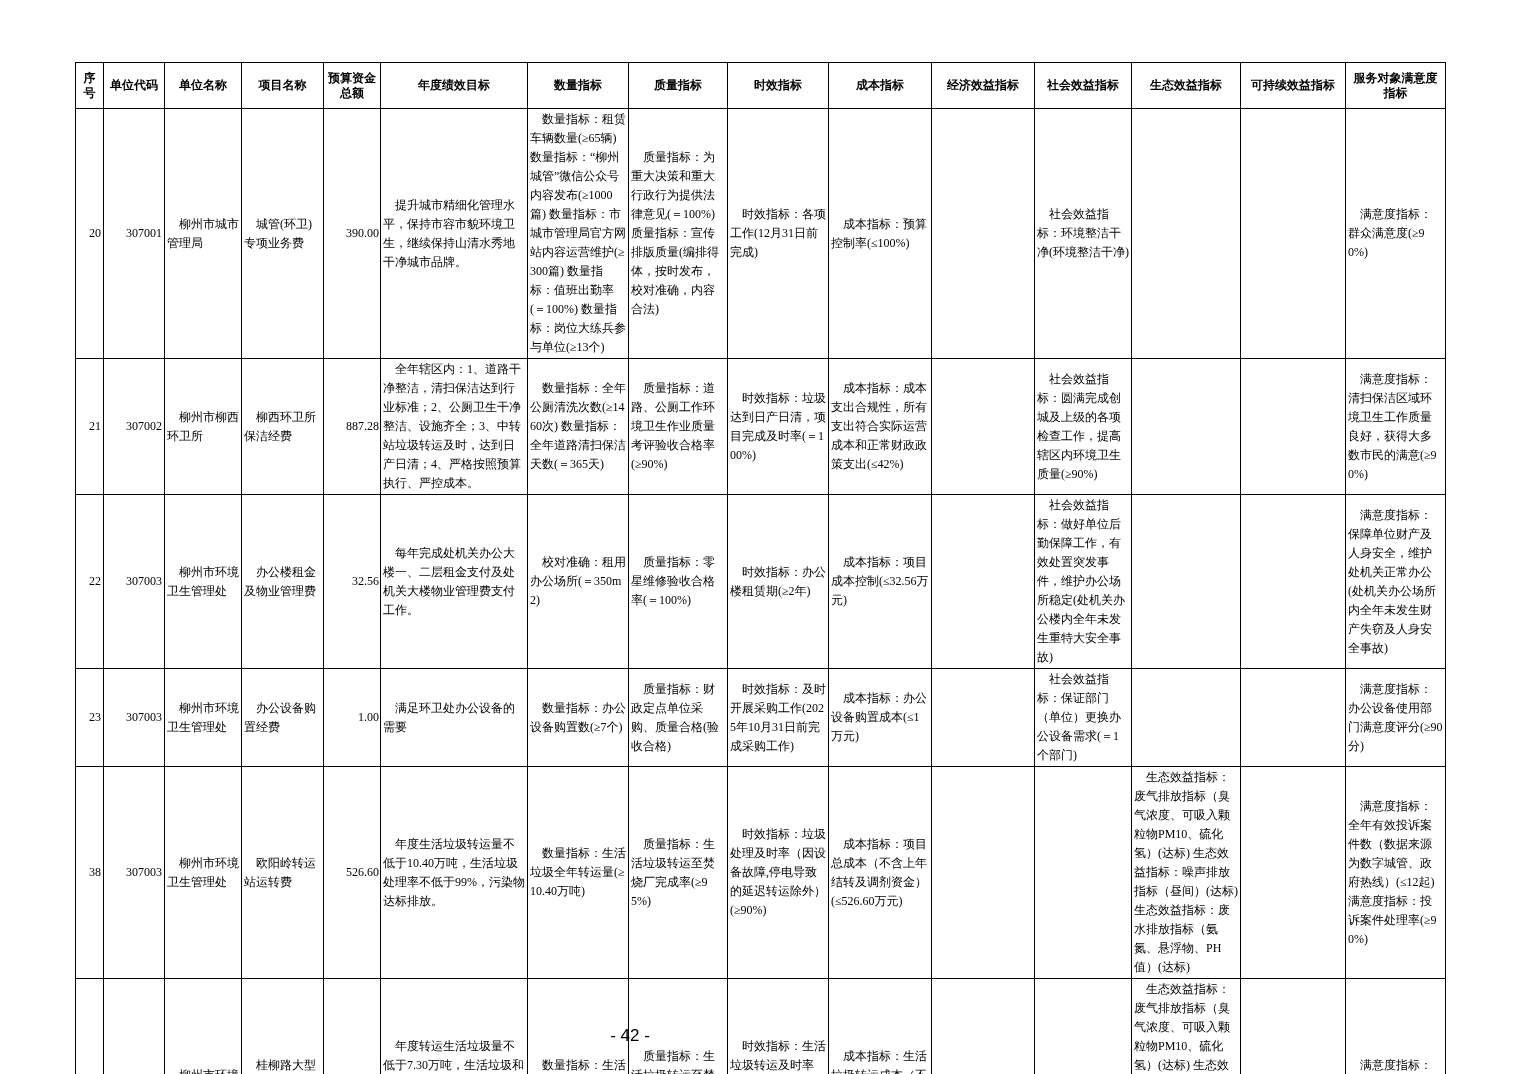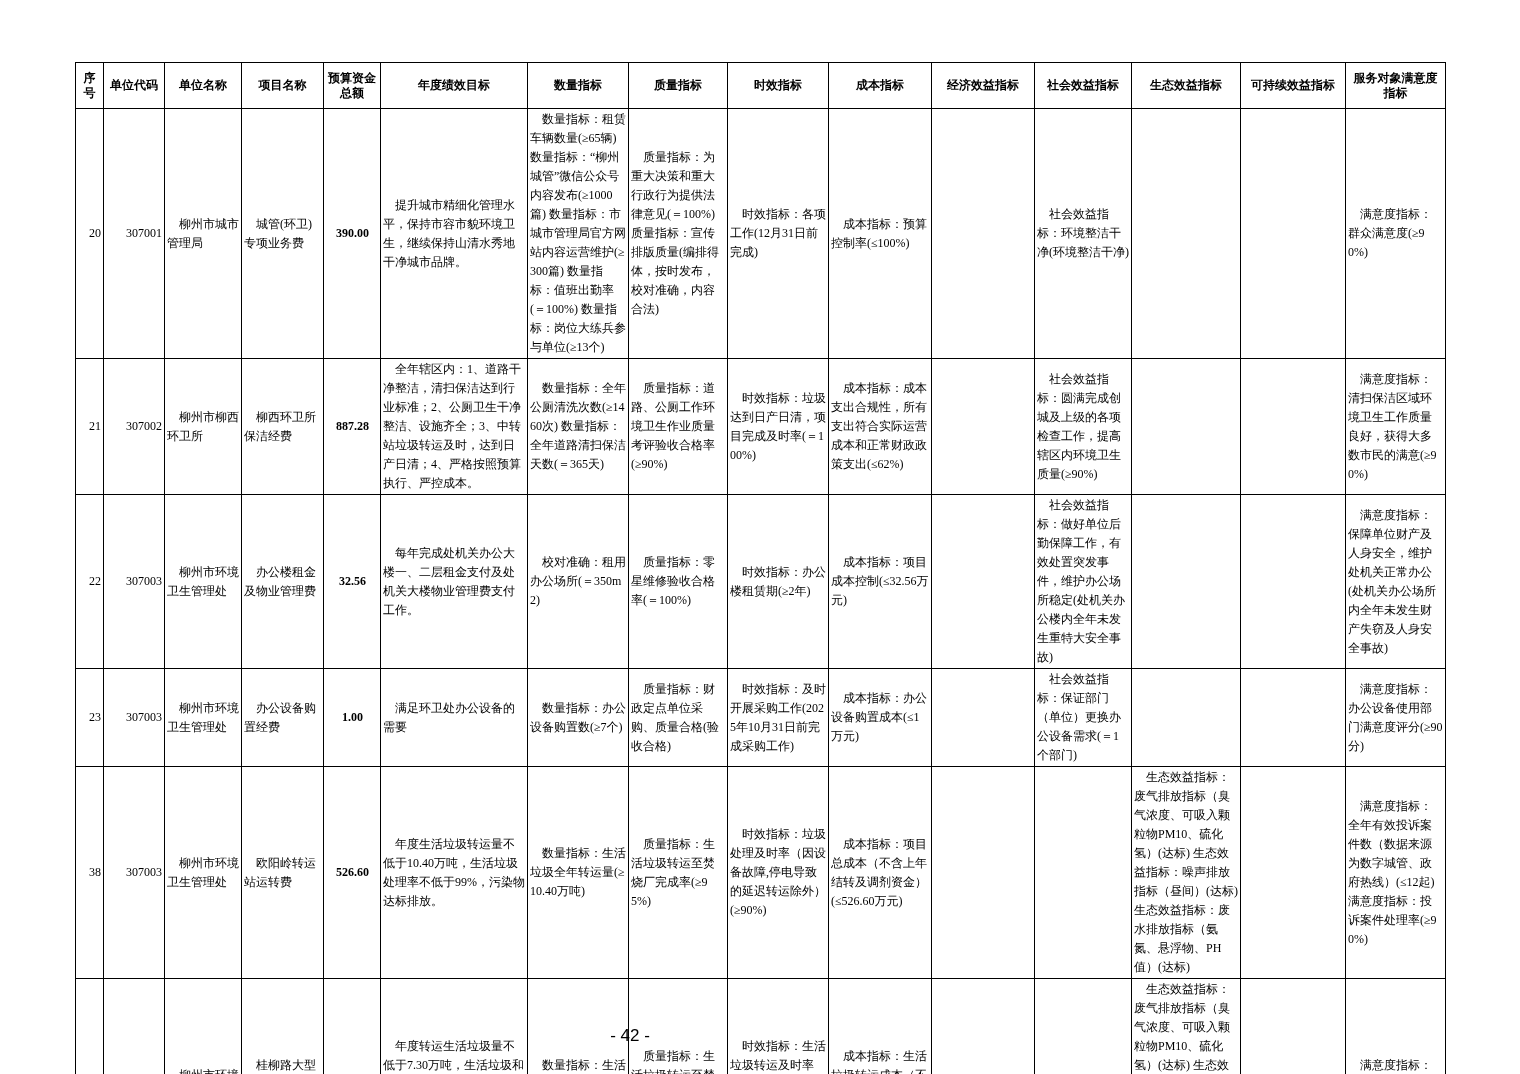--- a/index.html
+++ b/index.html
@@ -14,21 +14,21 @@
     border:1px solid #000;
     font-size:12px;
     vertical-align:middle;
     padding:1px 2px;
     word-break:break-all;
     overflow:hidden;
   }
   th{font-weight:bold;text-align:center;line-height:15px;}
   td{line-height:19px;text-align:left;}
   td.center{text-align:right;}
-  td.right{text-align:center;padding-right:1px;font-weight:bold;}
+  td.right{text-align:right;padding-right:1px;}
   td.indent{text-indent:12px;}
   .page-num{
     position:absolute;left:0;top:1026px;width:1260px;
     text-align:center;font-size:17px;
     font-family:"Liberation Sans","DejaVu Sans",sans-serif;
   }
 </style>
 </head>
 <body>
 
@@ -91,21 +91,21 @@
       <tr style="height:108px">
         <td class="center">21</td>
         <td class="center">307002</td>
         <td class="indent">柳州市柳西环卫所</td>
         <td class="indent">柳西环卫所保洁经费</td>
         <td class="right">887.28</td>
         <td class="indent">全年辖区内：1、道路干净整洁，清扫保洁达到行业标准；2、公厕卫生干净整洁、设施齐全；3、中转站垃圾转运及时，达到日产日清；4、严格按照预算执行、严控成本。</td>
         <td class="indent">数量指标：全年公厕清洗次数(≥1460次) 数量指标：全年道路清扫保洁天数(＝365天)</td>
         <td class="indent">质量指标：道路、公厕工作环境卫生作业质量考评验收合格率(≥90%)</td>
         <td class="indent">时效指标：垃圾达到日产日清，项目完成及时率(＝100%)</td>
-        <td class="indent">成本指标：成本支出合规性，所有支出符合实际运营成本和正常财政政策支出(≤62%)</td>
+        <td class="indent">成本指标：成本支出合规性，所有支出符合实际运营成本和正常财政政策支出(≤42%)</td>
         <td class="indent"></td>
         <td class="indent">社会效益指标：圆满完成创城及上级的各项检查工作，提高辖区内环境卫生质量(≥90%)</td>
         <td class="indent"></td>
         <td class="indent"></td>
         <td class="indent">满意度指标：清扫保洁区域环境卫生工作质量良好，获得大多数市民的满意(≥90%)</td>
       </tr>
       <tr style="height:137px">
         <td class="center">22</td>
         <td class="center">307003</td>
         <td class="indent">柳州市环境卫生管理处</td>

